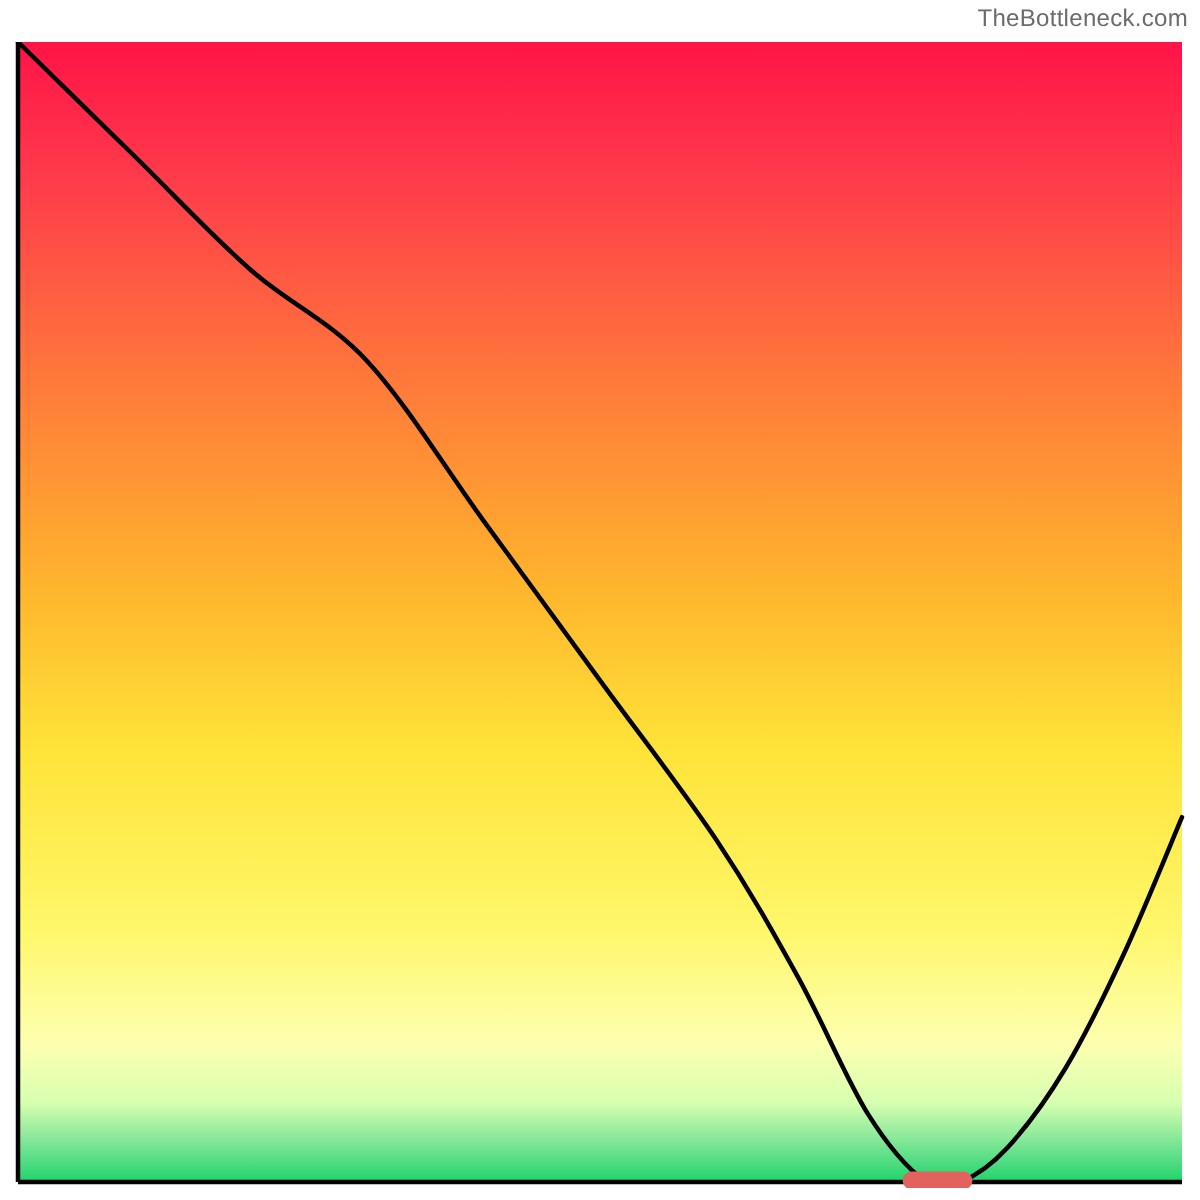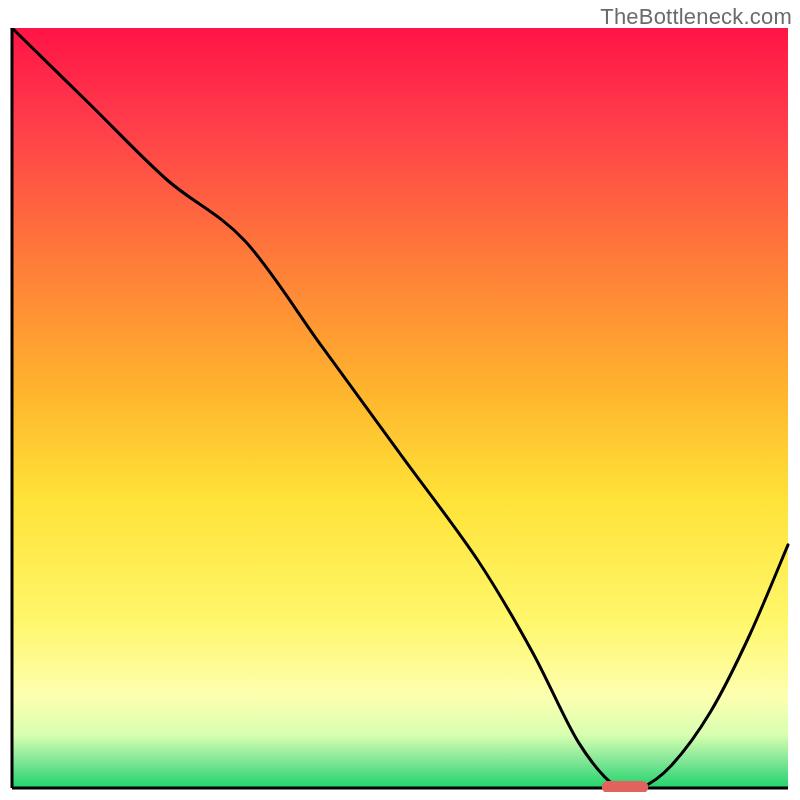--- a/index.html
+++ b/index.html
@@ -12,21 +12,21 @@
   }
   .wrap {
     position: relative;
     width: 800px;
     height: 800px;
   }
   .watermark {
     position: absolute;
     top: 4px;
     right: 8px;
-    font-size: 22px;
+    font-size: 16px;
     font-weight: 500;
     color: #6b6b6b;
     letter-spacing: 0.2px;
   }
   svg {
     position: absolute;
     top: 28px;
     left: 8px;
   }
 </style>

